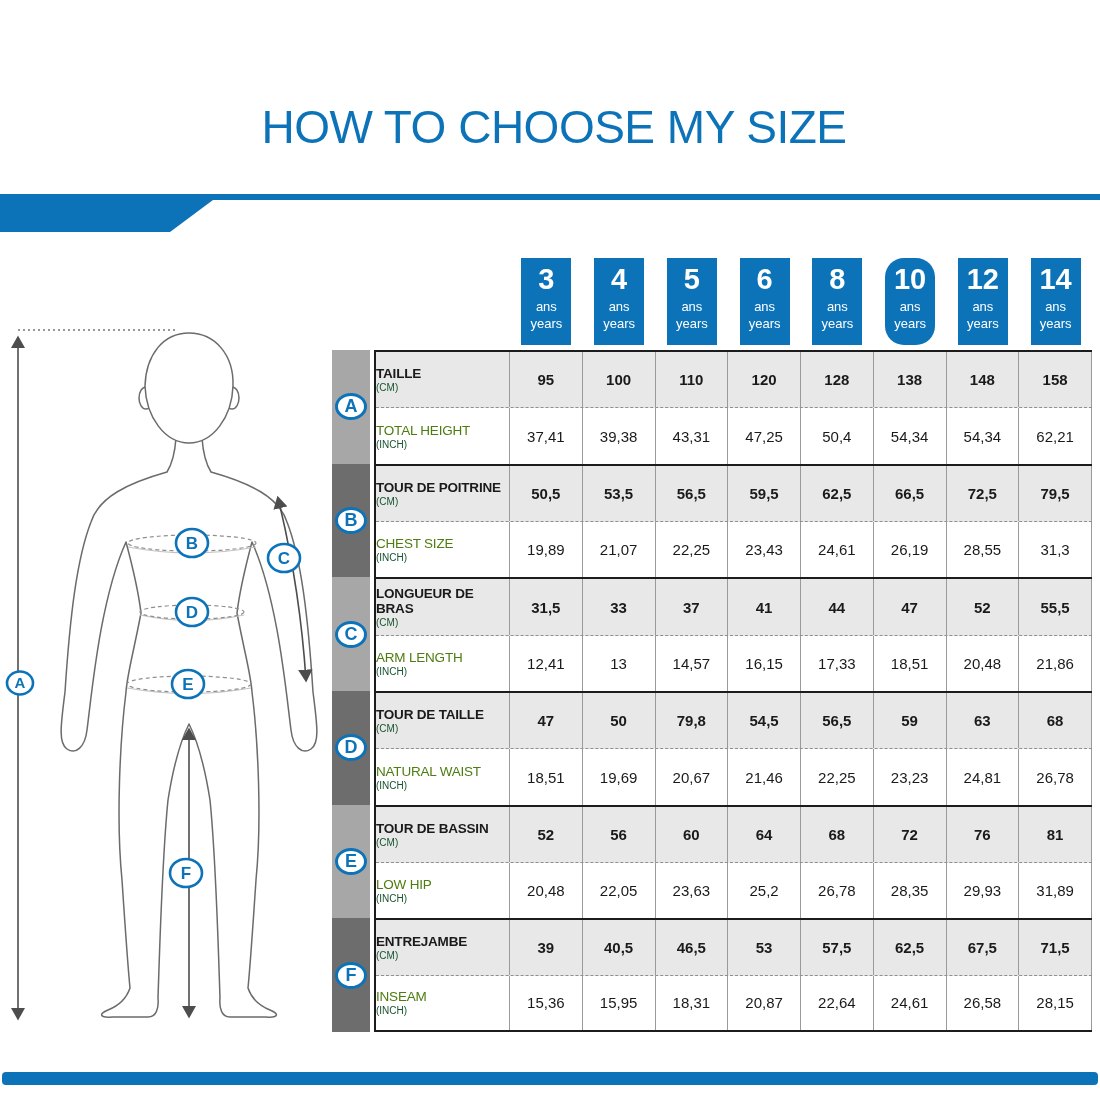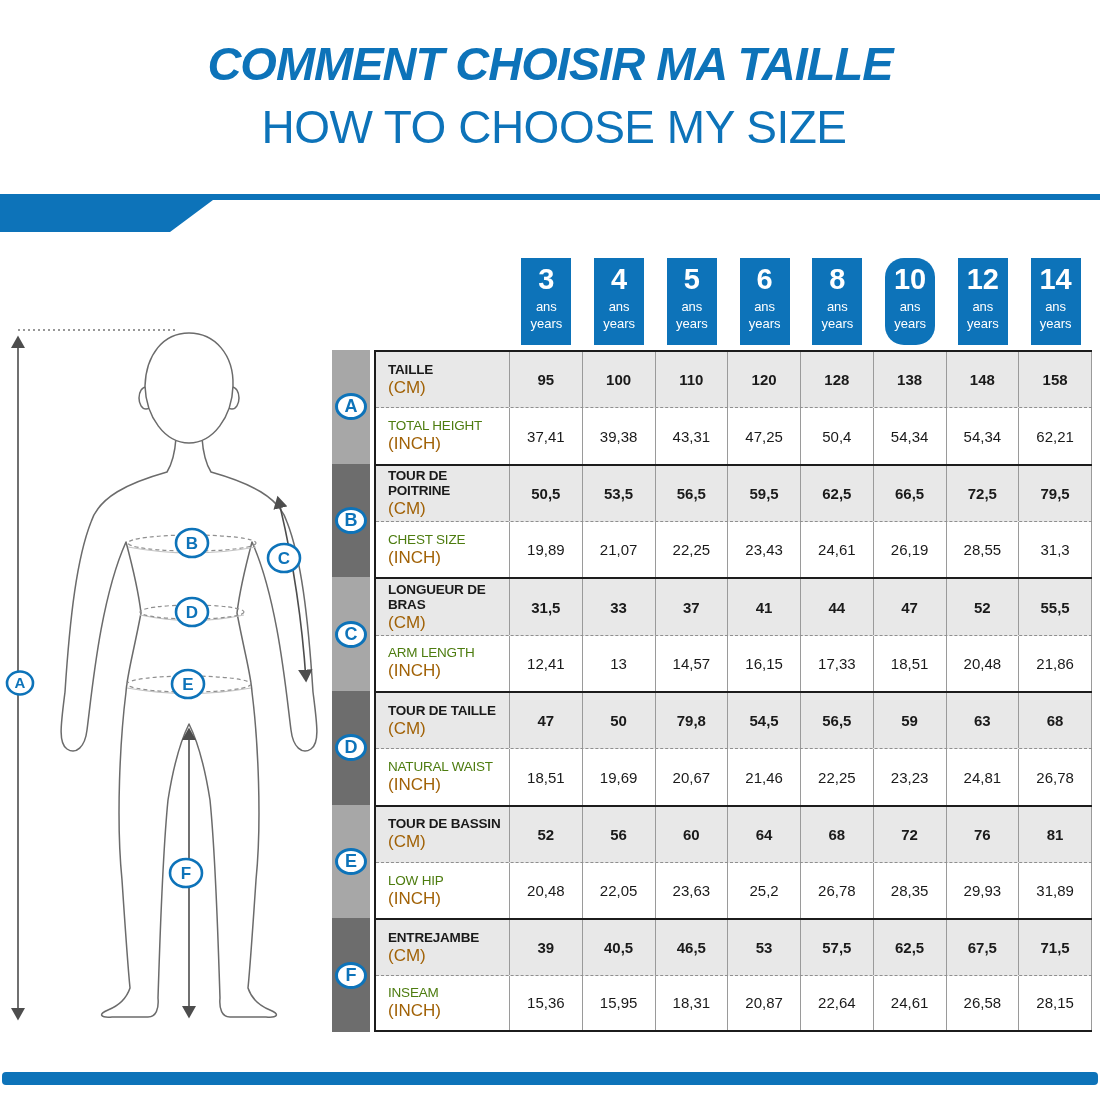--- a/index.html
+++ b/index.html
@@ -63,46 +63,45 @@
   }
   .rows{
     flex:1;display:flex;flex-direction:column;
     border-left:2px solid var(--black);border-top:2px solid var(--black);box-sizing:border-box;
   }
   .tgroup.last .rows{border-bottom:2px solid var(--black);}
   .trow{flex:1;display:flex;align-items:stretch;box-sizing:border-box;}
   .trow.metric{background:var(--cell-gray);border-bottom:1px dashed #8f8f8f;}
   .trow.imperial{background:#fff;}
   .label-cell{
-    width:134px;min-width:134px;padding-left:12px;box-sizing:border-box;
+    width:134px;min-width:134px;box-sizing:border-box;
     display:flex;flex-direction:column;justify-content:center;
     border-right:1px solid var(--line-gray);
   }
   .mlabel{font-size:13.5px;font-weight:bold;letter-spacing:-0.2px;}
   .imperial .mlabel{font-weight:normal;color:#4d7c0f;}
-  .munit{font-size:17px;color:#a16207;margin-top:1px;}
+  .munit{font-size:10px;color:#14532d;margin-top:1px;}
   .vcell{
     flex:1;display:flex;align-items:center;justify-content:center;
     font-size:15px;border-right:1px solid var(--line-gray);box-sizing:border-box;
   }
   .metric .vcell{font-weight:bold;}
   
   .diagram{position:absolute;left:0;top:300px;width:330px;height:740px;}
   
   .footer-bar{
     position:absolute;left:2px;top:1072px;width:1096px;height:13px;
     background:var(--blue);border-radius:4px;
   }
 </style>
 </head>
 <body>
 
 <div id="page">
 
-  <div class="title-fr">COMMENT CHOISIR MA TAILLE</div>
   <div class="title-en">HOW TO CHOOSE MY SIZE</div>
 
   <div class="banner">
     <span class="banner-label">JUNIOR</span>
   </div>
 
   <svg class="diagram" viewBox="0 0 330 740" width="330" height="740">
     <defs>
       <marker id="ah" markerWidth="9" markerHeight="9" refX="6.5" refY="4.5" orient="auto-start-reverse">
         <path d="M0 0 L8 4.5 L0 9 z" fill="#4d4d4d"></path>

